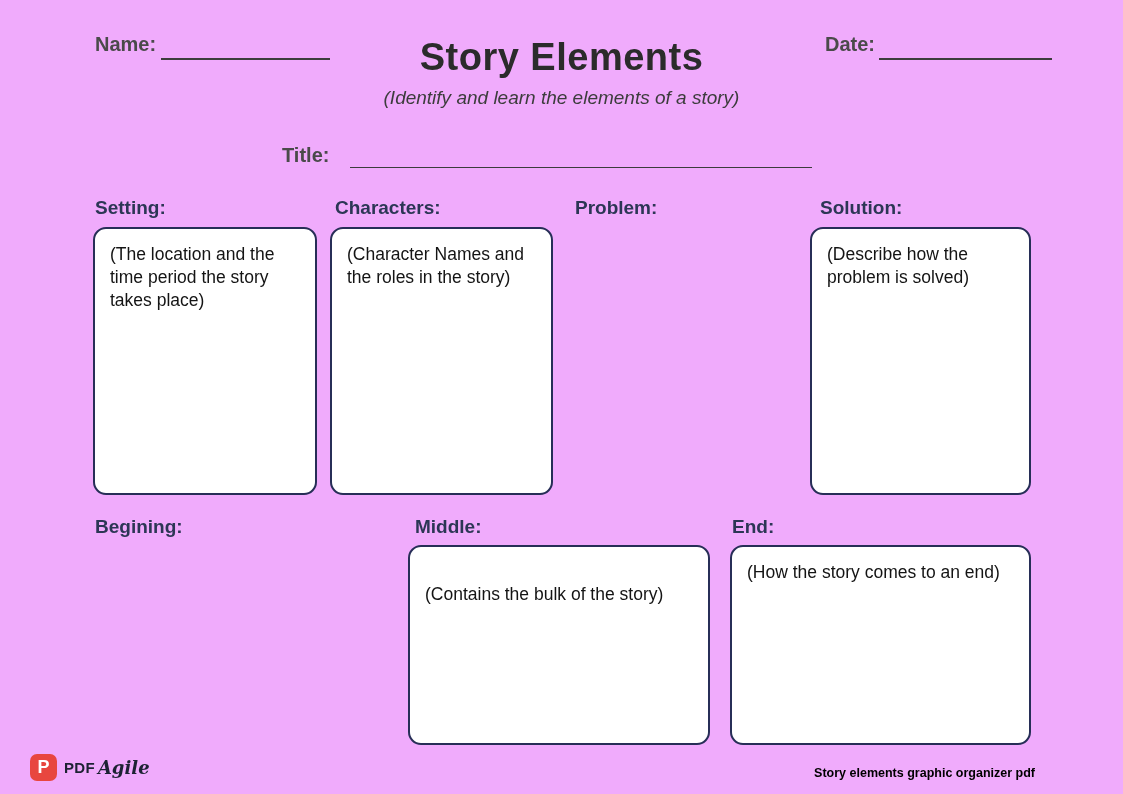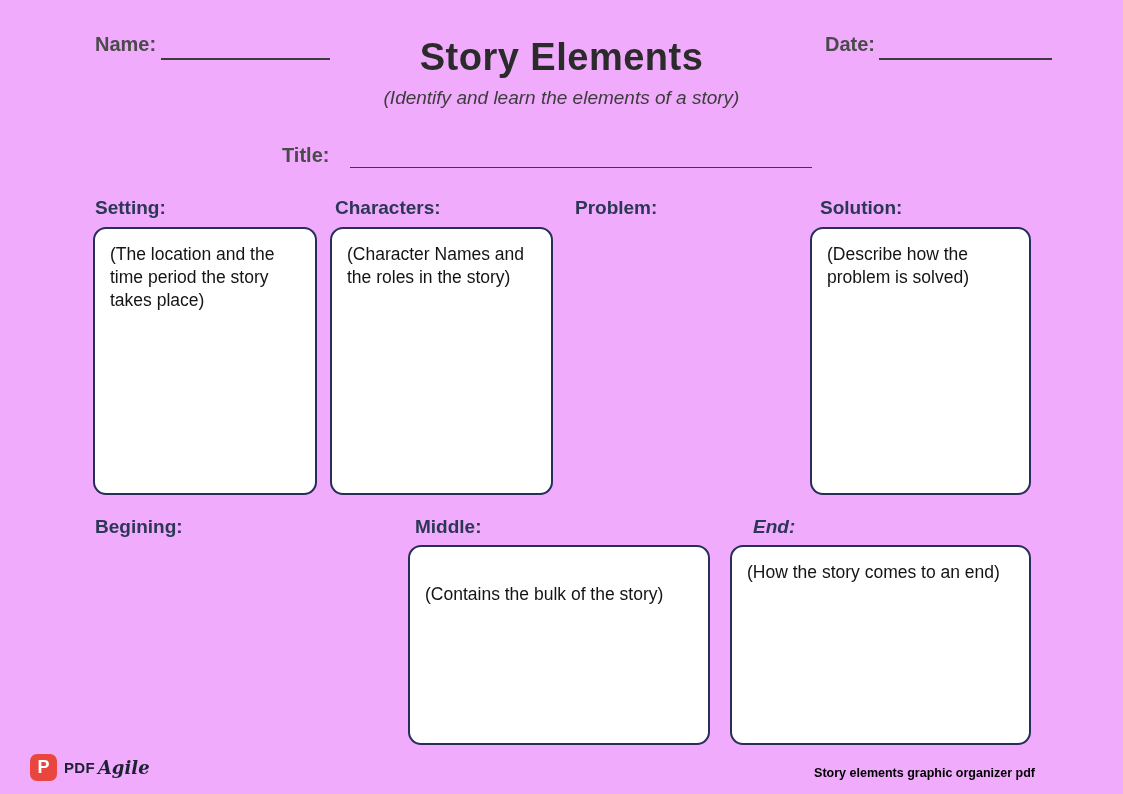--- a/index.html
+++ b/index.html
@@ -119,21 +119,21 @@
   <span class="abs section-label" style="left:335px; top:197px;">Characters:</span>
   <span class="abs section-label" style="left:575px; top:197px;">Problem:</span>
   <span class="abs section-label" style="left:820px; top:197px;">Solution:</span>
 
   <div class="abs story-box" style="left:93px;  top:227px; width:224px; height:268px;">(The location and the time period the story takes place)</div>
   <div class="abs story-box" style="left:330px; top:227px; width:223px; height:268px;">(Character Names and the roles in the story)</div>
   <div class="abs story-box" style="left:810px; top:227px; width:221px; height:268px;">(Describe how the problem is solved)</div>
 
   <span class="abs section-label" style="left:95px;  top:516px;">Begining:</span>
   <span class="abs section-label" style="left:415px; top:516px;">Middle:</span>
-  <span class="abs section-label" style="left:753px; top:516px;font-style:italic;">End:</span>
+  <span class="abs section-label" style="left:732px; top:516px;">End:</span>
 
   <div class="abs story-box pad-more" style="left:408px; top:545px; width:302px; height:200px;">(Contains the bulk of the story)</div>
   <div class="abs story-box" style="left:730px; top:545px; width:301px; height:200px;">(How the story comes to an end)</div>
 
   <div class="abs logo" style="left:30px; top:754px;">
     <div class="logo-icon">P</div>
     <span class="logo-text">PDF</span>
     <span class="logo-text-script" style="margin-left:-4px;">Agile</span>
   </div>
 

